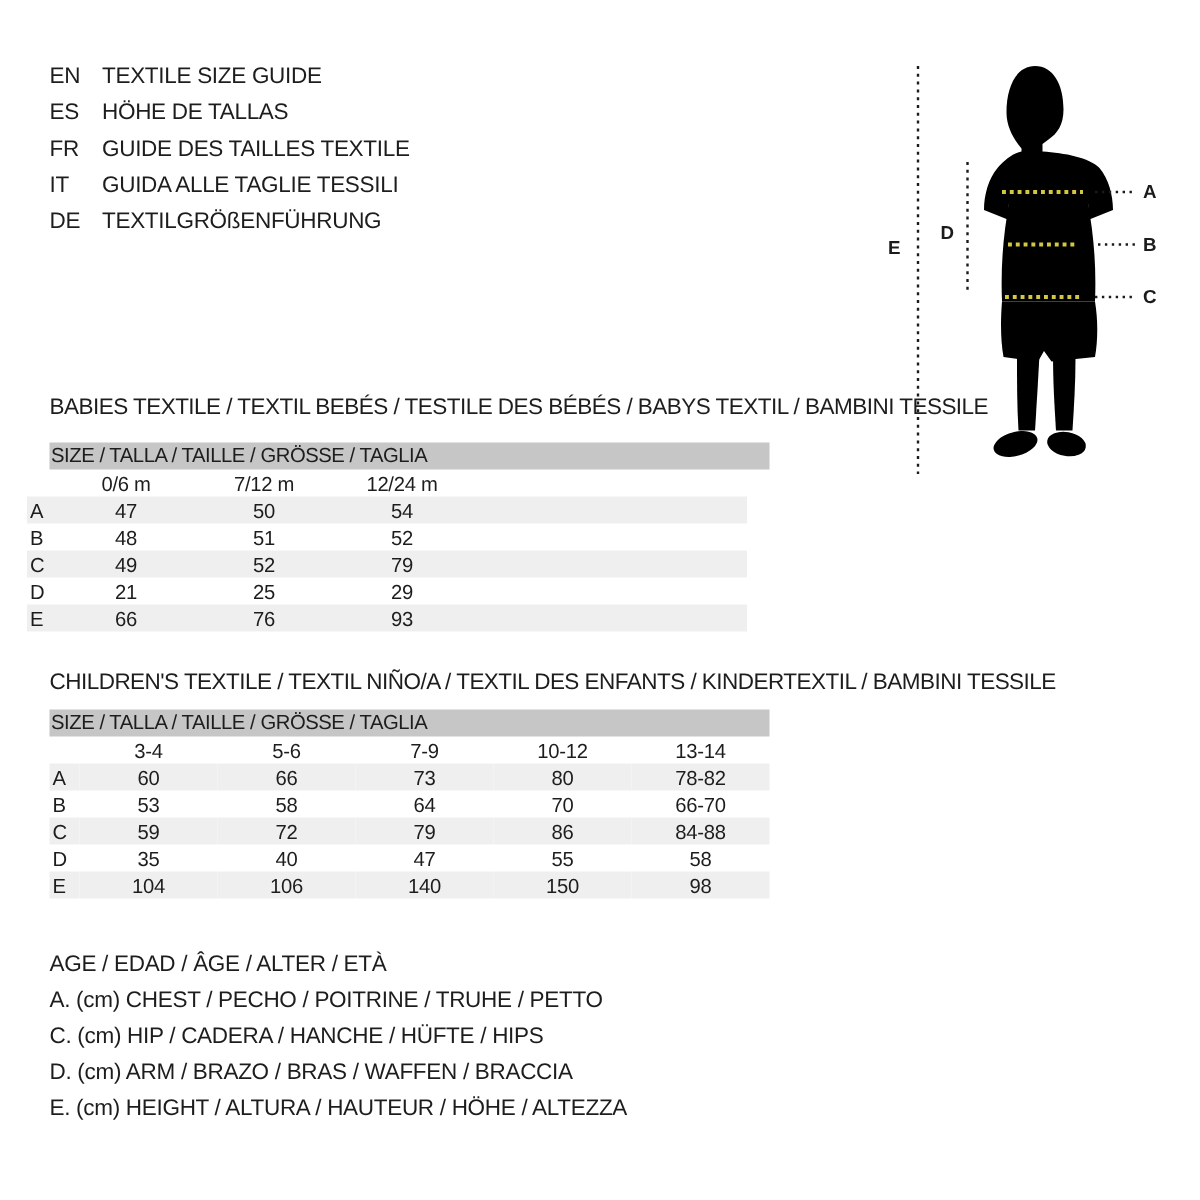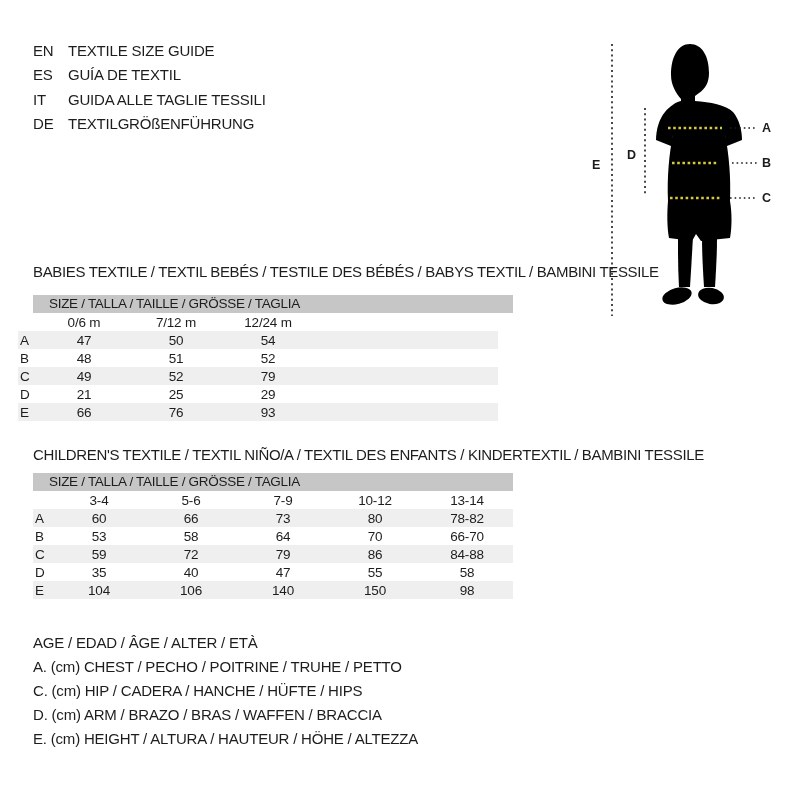--- a/index.html
+++ b/index.html
@@ -9,21 +9,21 @@
   }
   .abs{position:absolute;}
   
   .lang-list{left:33px;top:39px;}
   .lang-row{display:flex;line-height:24.3px;font-size:15px;letter-spacing:-0.2px;}
   .lang-code{width:35px;flex:0 0 35px;}
   
   .headline{font-size:15px;letter-spacing:-0.35px;white-space:nowrap;}
   
   .size-bar{width:480px;height:18px;background:#c6c6c6;font-size:13.5px;line-height:18px;
-            padding-left:16px;box-sizing:border-box;letter-spacing:-0.3px;}
+            padding-left:1px;box-sizing:border-box;letter-spacing:-0.3px;}
   table.sizes{border-collapse:collapse;table-layout:fixed;width:480px;}
   table.sizes td{height:18px;padding:0;text-align:center;font-size:13.5px;letter-spacing:-0.2px;
                  vertical-align:middle;}
   table.sizes td.rowlabel{text-align:left;padding-left:2px;}
   tr.stripe{background:#efefef;}
   
   .legend{left:33px;top:631px;font-size:15px;letter-spacing:-0.2px;}
   .legend-line{line-height:24px;white-space:nowrap;}
   
   .figure-svg{left:580px;top:35px;}
@@ -35,21 +35,25 @@
 
 <div class="canvas">
 
   <div class="abs lang-list">
     <div class="lang-row">
       <span class="lang-code">EN</span>
       <span>TEXTILE SIZE GUIDE</span>
     </div>
     <div class="lang-row">
       <span class="lang-code">ES</span>
-      <span>GUÍA DE TEXTIL</span>
+      <span>HÖHE DE TALLAS</span>
+    </div>
+    <div class="lang-row">
+      <span class="lang-code">FR</span>
+      <span>GUIDE DES TAILLES TEXTILE</span>
     </div>
     <div class="lang-row">
       <span class="lang-code">IT</span>
       <span>GUIDA ALLE TAGLIE TESSILI</span>
     </div>
     <div class="lang-row">
       <span class="lang-code">DE</span>
       <span>TEXTILGRÖßENFÜHRUNG</span>
     </div>
   </div>

